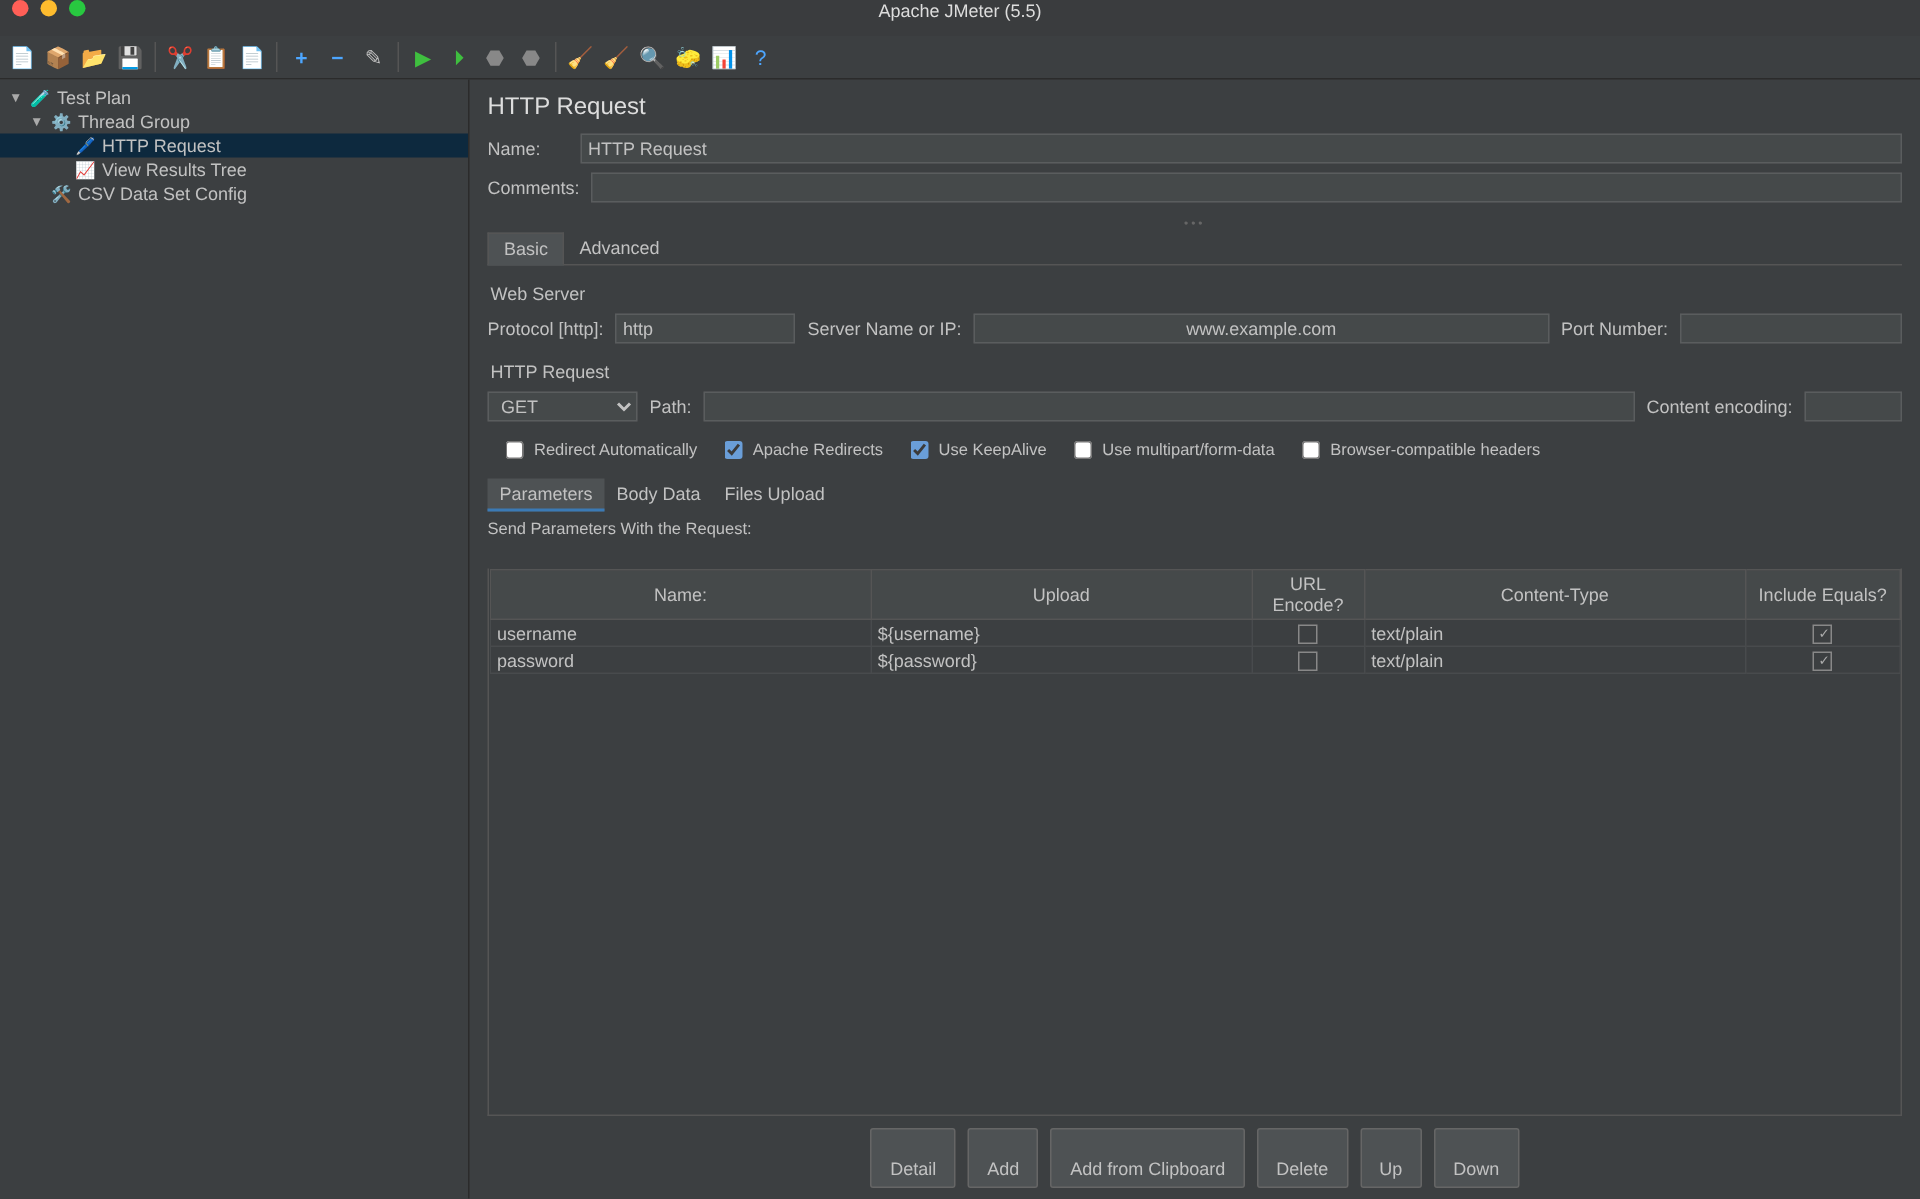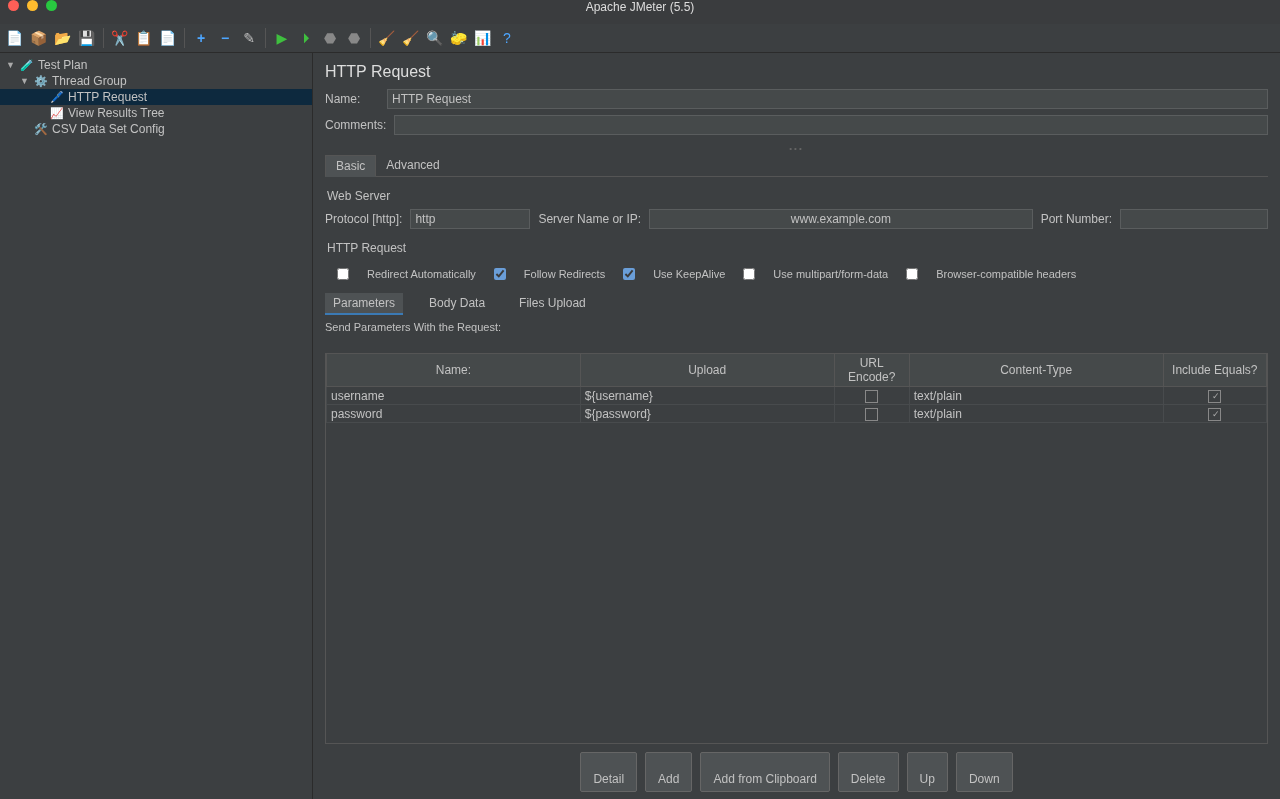--- a/index.html
+++ b/index.html
@@ -26,23 +26,23 @@
   .splitter{height:10px;display:flex;align-items:center;justify-content:center;position:relative;margin:2px 0}
   .splitter::before{content:"•••";color:#666;letter-spacing:2px;font-size:8px}
   .tabs{display:flex;border-bottom:1px solid #555;margin-bottom:8px}
   .tab{padding:3px 10px;cursor:pointer;color:#c2c2c2}
   .tab.active{background:#4e5254;border:1px solid #555;border-bottom:1px solid #4e5254;margin-bottom:-1px}
   .group-label{font-size:12px;margin:4px 0 6px 2px;color:#c2c2c2}
   .webserver{display:flex;align-items:center;gap:8px;margin-bottom:8px}
   .httpreq{display:flex;align-items:center;gap:8px;margin-bottom:6px}
   select.method{width:100px;height:20px}
   .checks{display:flex;align-items:center;gap:14px;margin:4px 0 10px 8px;font-size:11px}
-  .chk{display:flex;align-items:center;gap:15px}
+  .chk{display:flex;align-items:center;gap:4px}
   input[type=checkbox]{width:12px;height:12px;accent-color:#6a9ed8}
-  .subtabs{display:flex;gap:18px;margin-bottom:0}
+  .subtabs{display:flex;gap:0;margin-bottom:0}
   .subtab{padding:3px 8px;cursor:pointer;font-size:12px}
   .subtab.active{background:#4e5254;border-bottom:2px solid #3b7ab5}
   .params-title{text-align:left;font-size:11px;margin:6px 0 20px}
   table{width:100%;border-collapse:collapse;font-size:12px}
   th{background:#45494a;border:1px solid #555;padding:2px 4px;font-weight:normal;color:#c2c2c2;height:16px}
   td{border:1px solid #484b4d;padding:1px 4px;height:15px;background:#3c3f41}
   td.center{text-align:center}
   .table-wrap{flex:1;overflow:auto;border:1px solid #555;border-top:none}
   .filler{height:380px}
   .btn-row{display:flex;justify-content:center;gap:8px;margin-top:8px}
@@ -138,29 +138,38 @@
     <div class="webserver">
       <span>Protocol [http]:</span>
       <input type="text" style="width: 110px;" value="http">
       <span>Server Name or IP:</span>
       <input type="text" style="flex: 1 1 0%; text-align: center;" value="www.example.com">
       <span>Port Number:</span>
       <input type="text" style="width: 138px;">
     </div>
 
     <div class="group-label">HTTP Request</div>
+    <div class="httpreq">
+      <select class="method">
+        <option>GET</option>
+      </select>
+      <span>Path:</span>
+      <input type="text" style="flex: 1 1 0%;">
+      <span>Content encoding:</span>
+      <input type="text" style="width: 55px;">
+    </div>
 
     <div class="checks">
       <label class="chk">
           <input type="checkbox" style="">
           <span>Redirect Automatically</span>
         </label>
       <label class="chk">
           <input type="checkbox" checked="" style="">
-          <span>Follow Redirects</span>
+          <span>Apache Redirects</span>
         </label>
       <label class="chk">
           <input type="checkbox" checked="" style="">
           <span>Use KeepAlive</span>
         </label>
       <label class="chk">
           <input type="checkbox" style="">
           <span>Use multipart/form-data</span>
         </label>
       <label class="chk">

